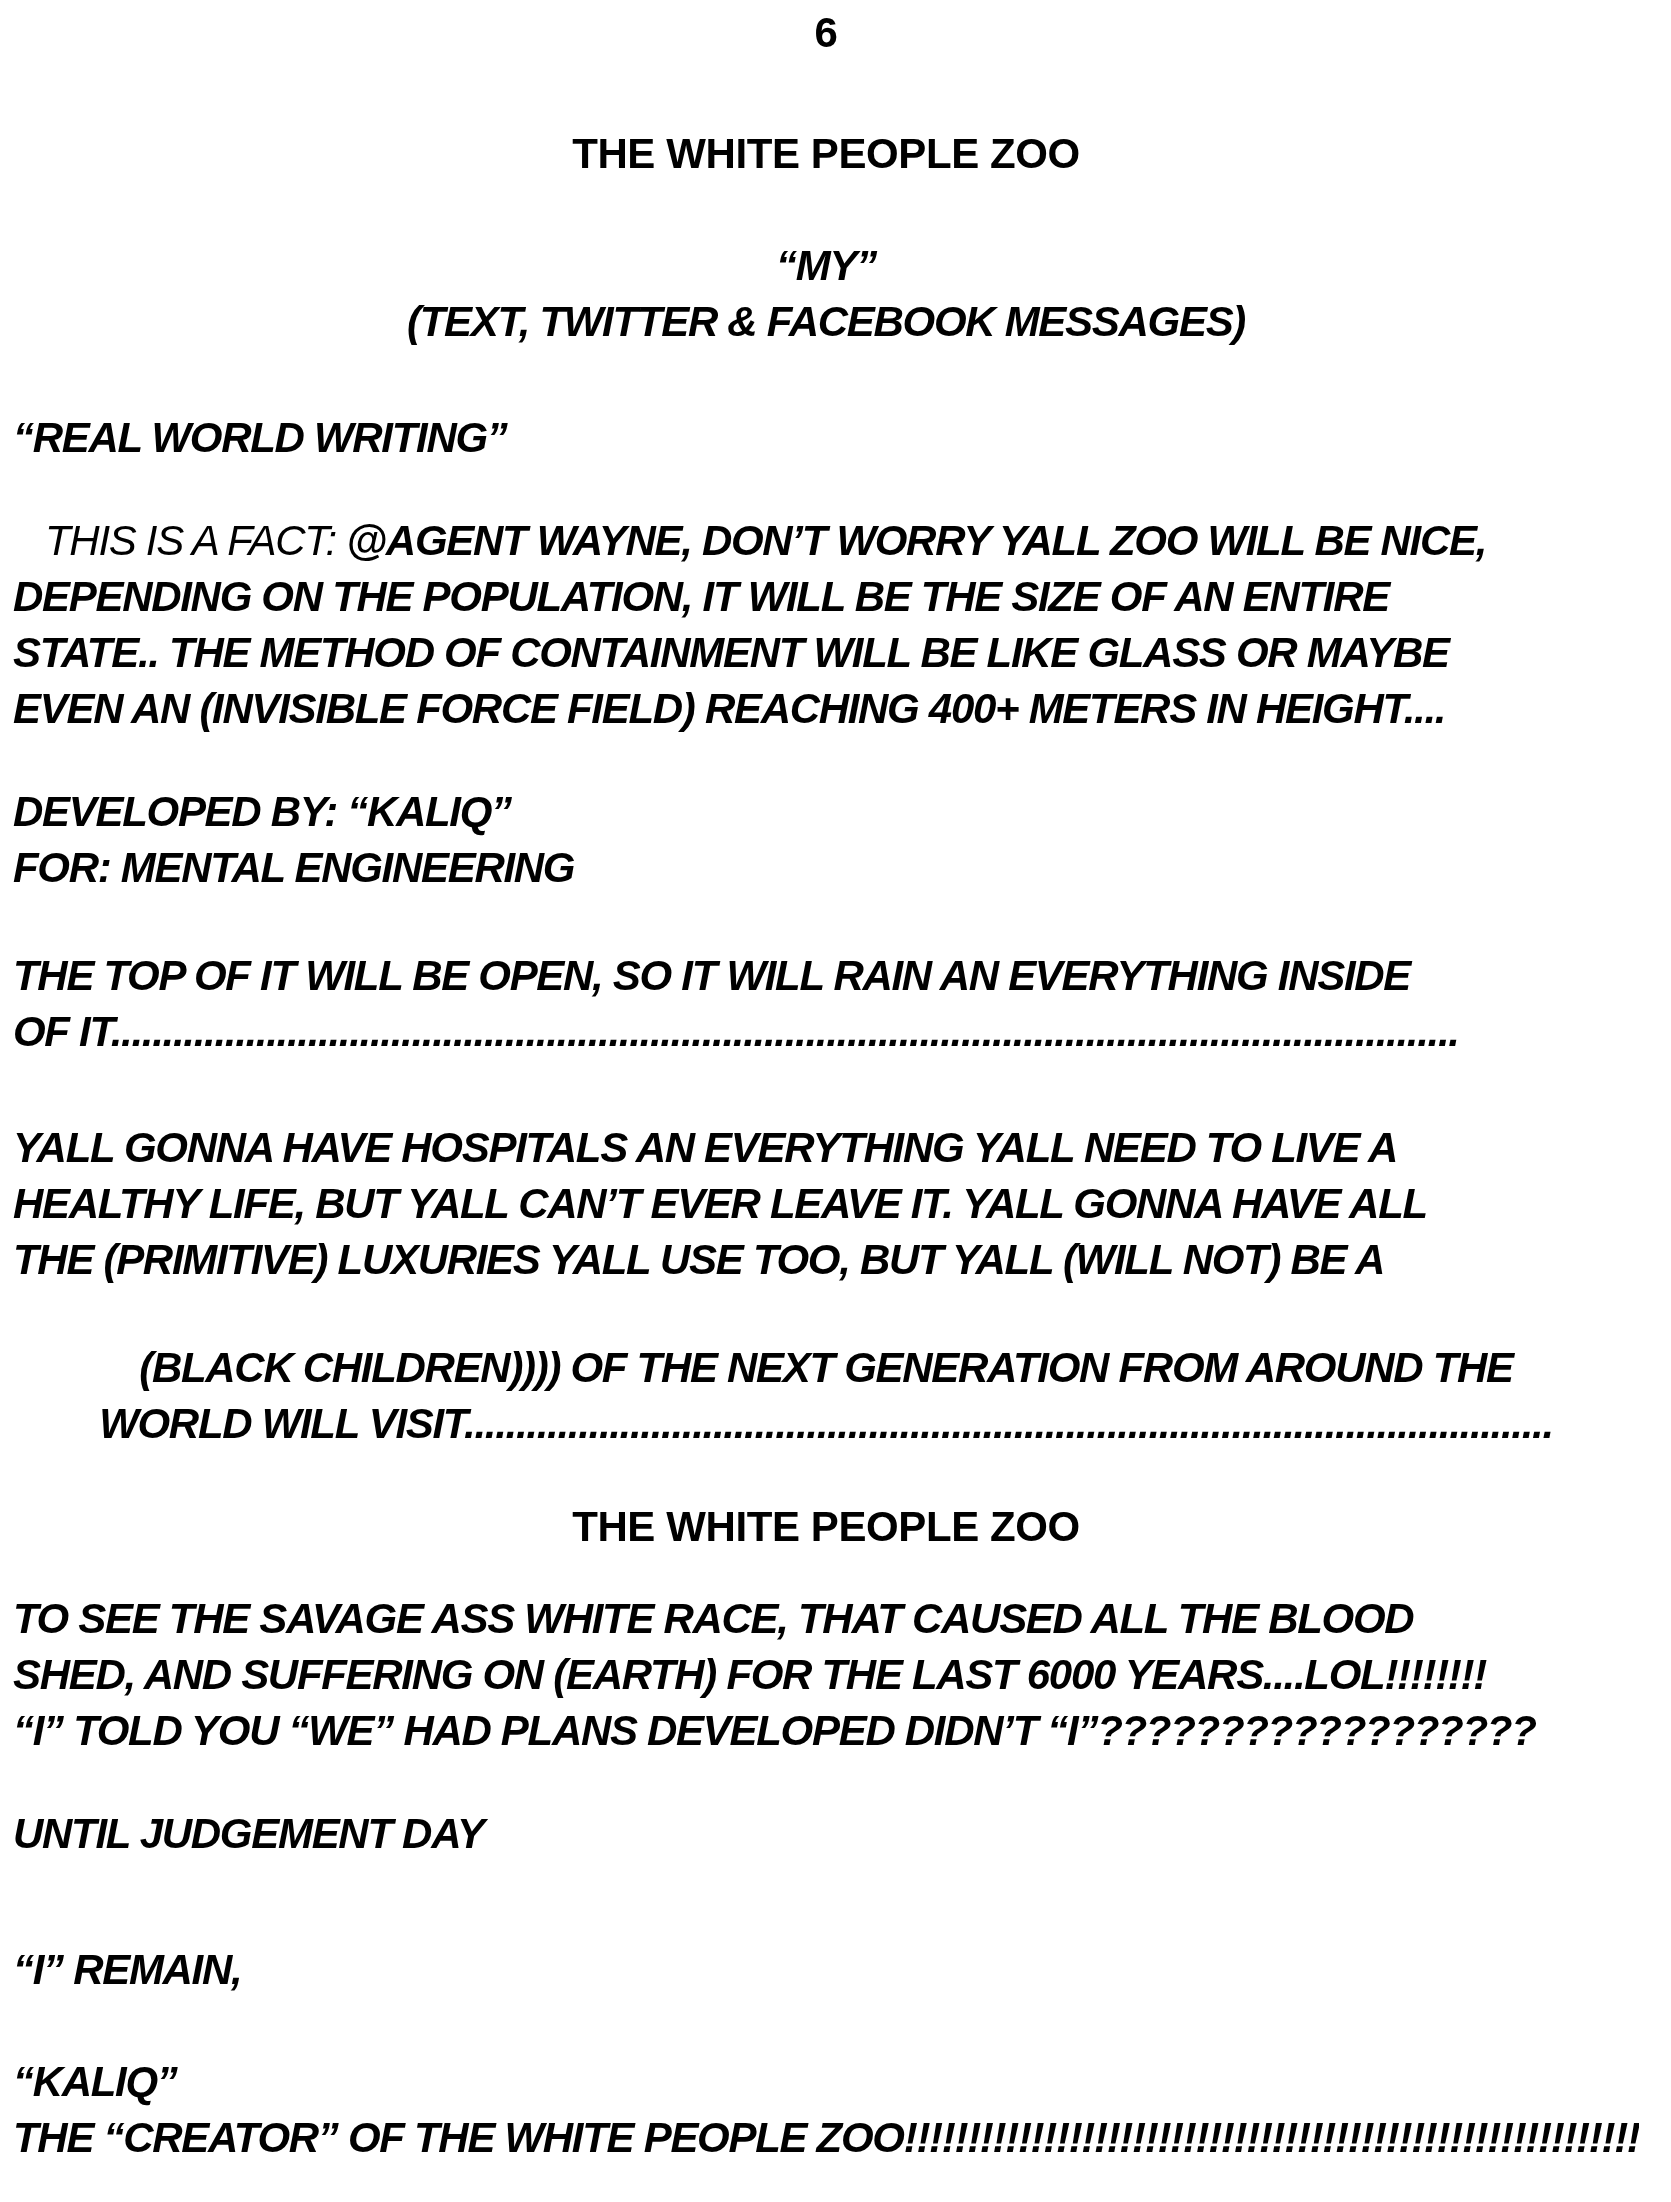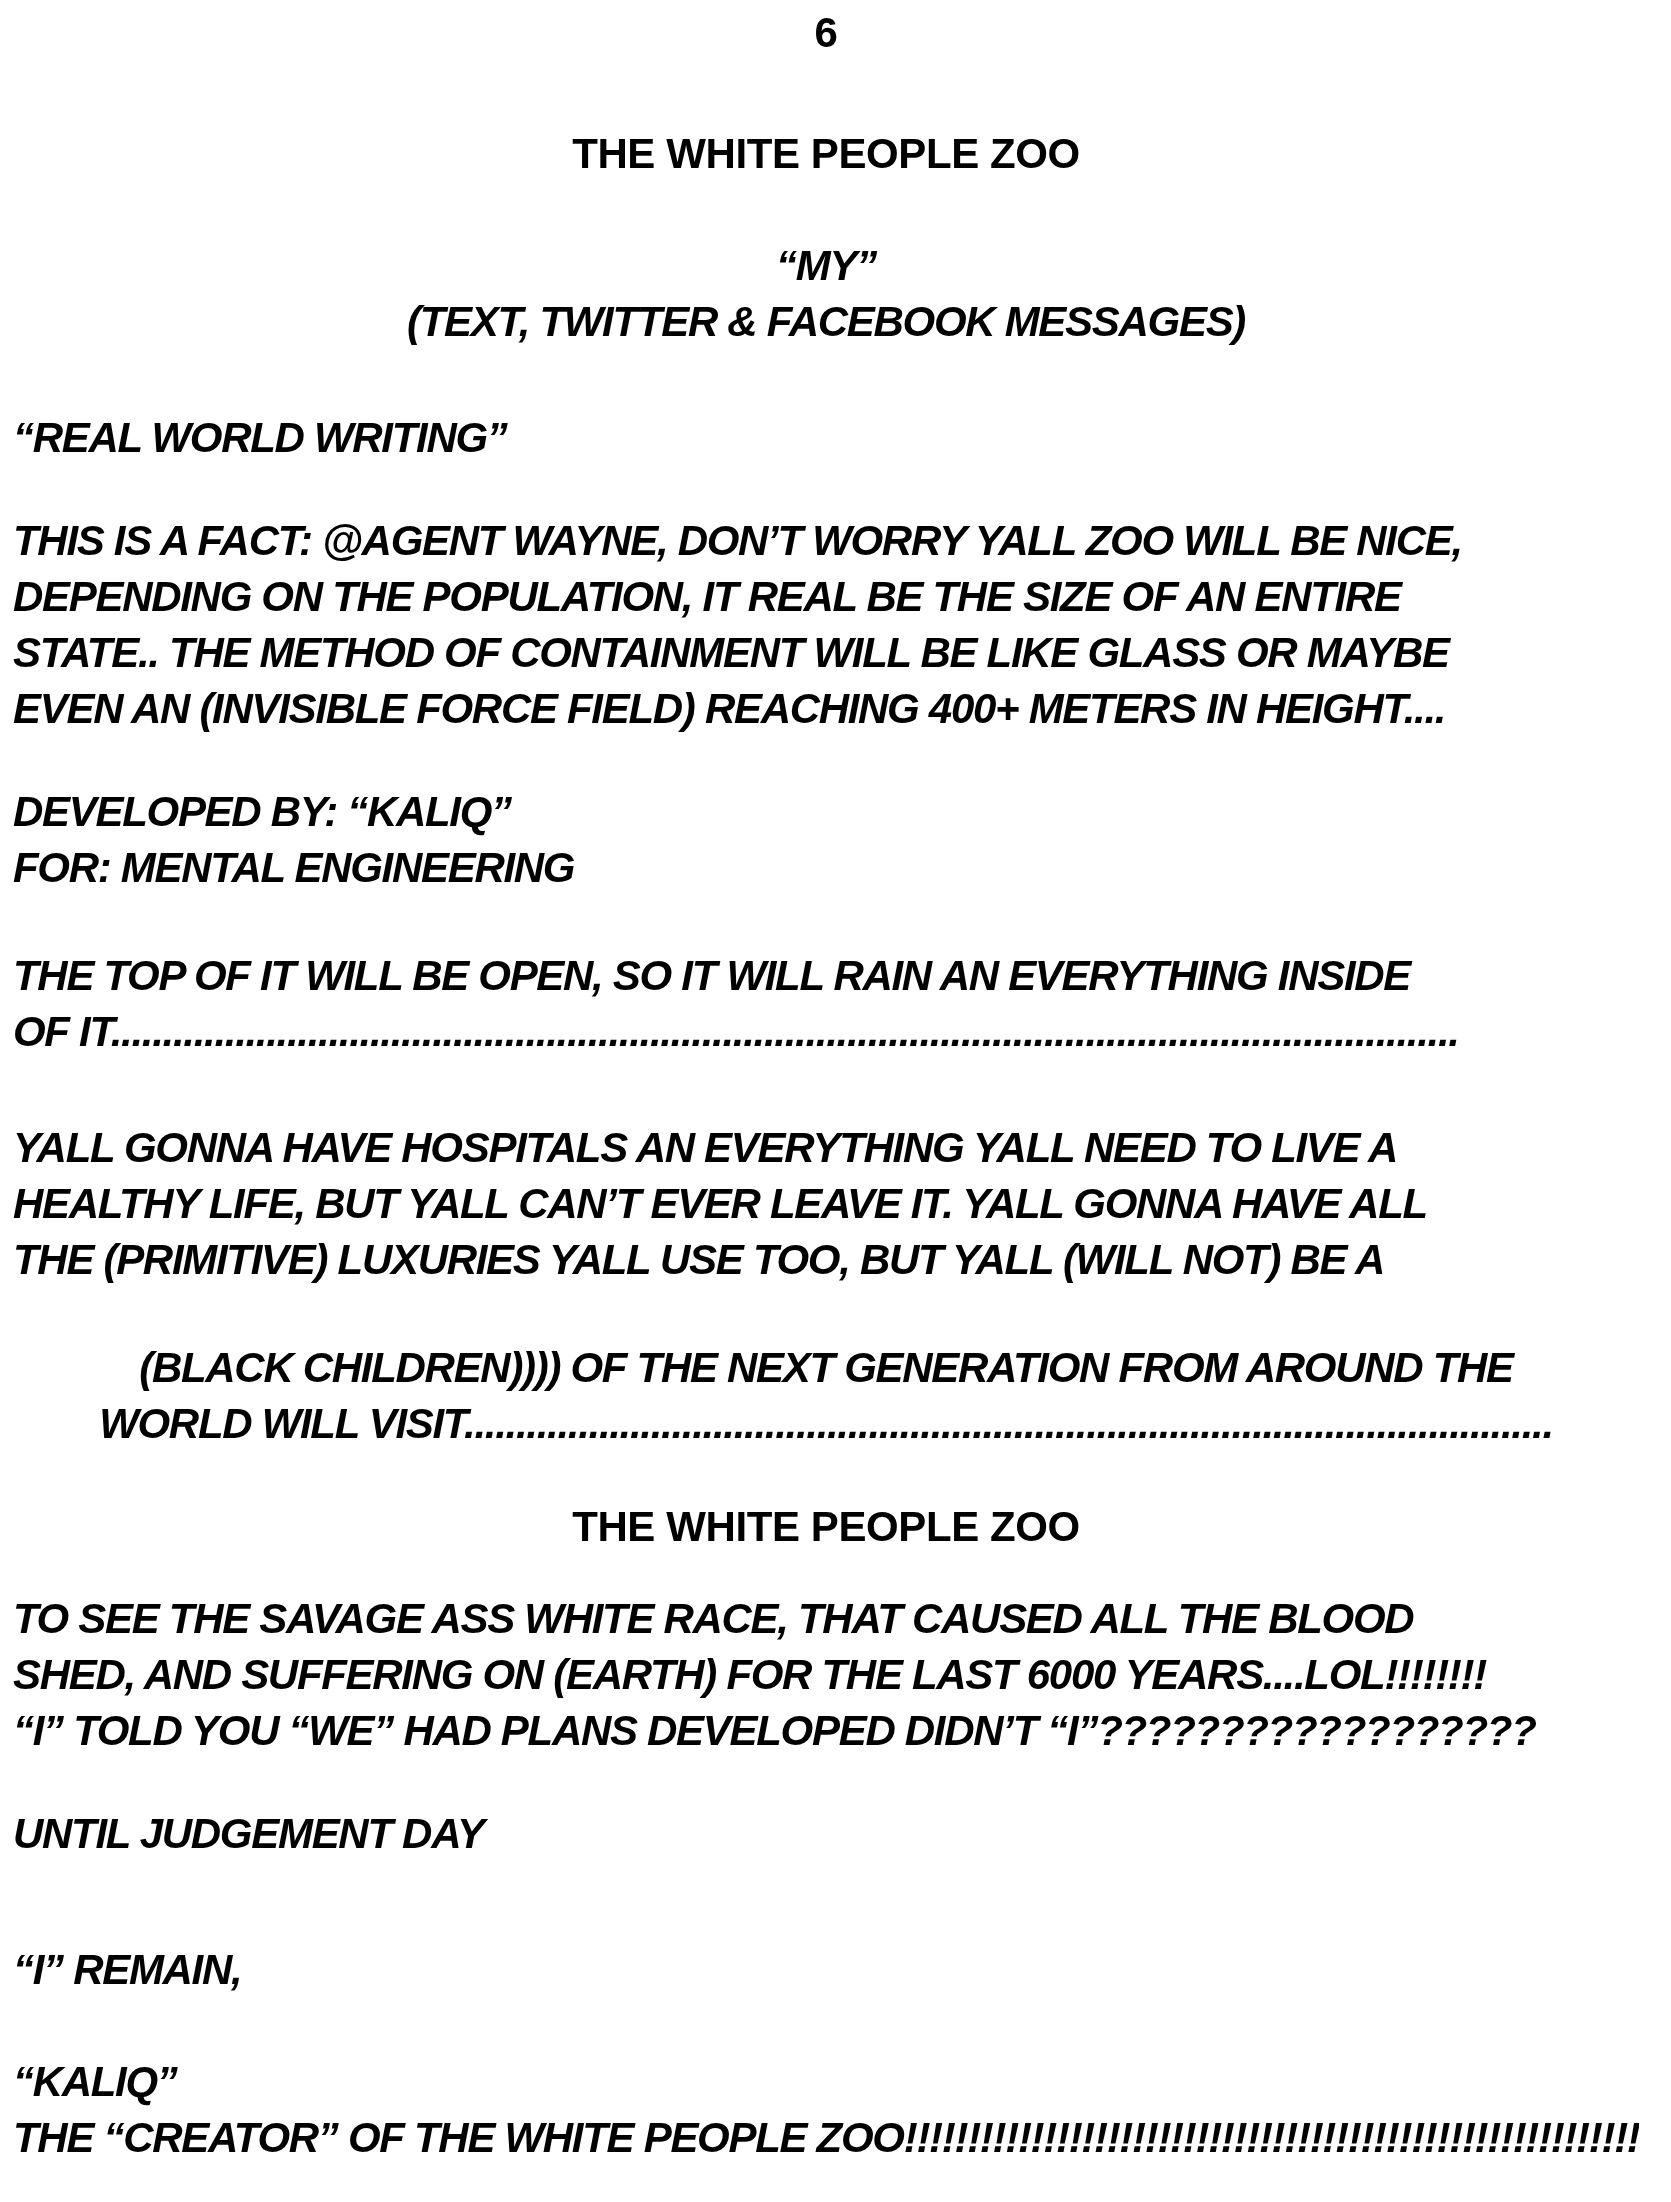--- a/index.html
+++ b/index.html
@@ -27,22 +27,23 @@
     font-weight: bold;
     font-style: italic;
     letter-spacing: -1.3px;
     white-space: nowrap;
     overflow: hidden;
   }
   .upright { font-style: normal; letter-spacing: -0.4px; }
   .center  { text-align: center; }
   .right   { text-align: left; }
   .fact-prefix {
-    font-weight: bold;
+    font-weight: normal;
     font-style: italic;
+    margin-left: 32px;
   }
   .block { overflow: hidden; }
   .mt-title   { margin-top: 65px; }
   .mt-my      { margin-top: 56px; }
   .mt-rww     { margin-top: 60px; }
   .mt-para1   { margin-top: 47px; }
   .mt-byline  { margin-top: 47px; }
   .mt-para2   { margin-top: 52px; }
   .mt-para3   { margin-top: 60px; }
   .mt-para4   { margin-top: 52px; text-align: center; }
@@ -67,21 +68,21 @@
     <div class="line center">“MY”</div>
     <div class="line center">(TEXT, TWITTER &amp; FACEBOOK MESSAGES)</div>
   </div>
 
   <div class="block mt-rww">
     <div class="line">“REAL WORLD WRITING”</div>
   </div>
 
   <div class="block mt-para1">
     <div class="line"><span class="fact-prefix">THIS IS A FACT: </span><span>@AGENT WAYNE, DON’T WORRY YALL ZOO WILL BE NICE,</span></div>
-    <div class="line">DEPENDING ON THE POPULATION, IT REAL BE THE SIZE OF AN ENTIRE</div>
+    <div class="line">DEPENDING ON THE POPULATION, IT WILL BE THE SIZE OF AN ENTIRE</div>
     <div class="line">STATE.. THE METHOD OF CONTAINMENT WILL BE LIKE GLASS OR MAYBE</div>
     <div class="line">EVEN AN (INVISIBLE FORCE FIELD) REACHING 400+ METERS IN HEIGHT....</div>
   </div>
 
   <div class="block mt-byline">
     <div class="line right">DEVELOPED BY: “KALIQ”</div>
     <div class="line right">FOR: MENTAL ENGINEERING</div>
   </div>
 
   <div class="block mt-para2">

